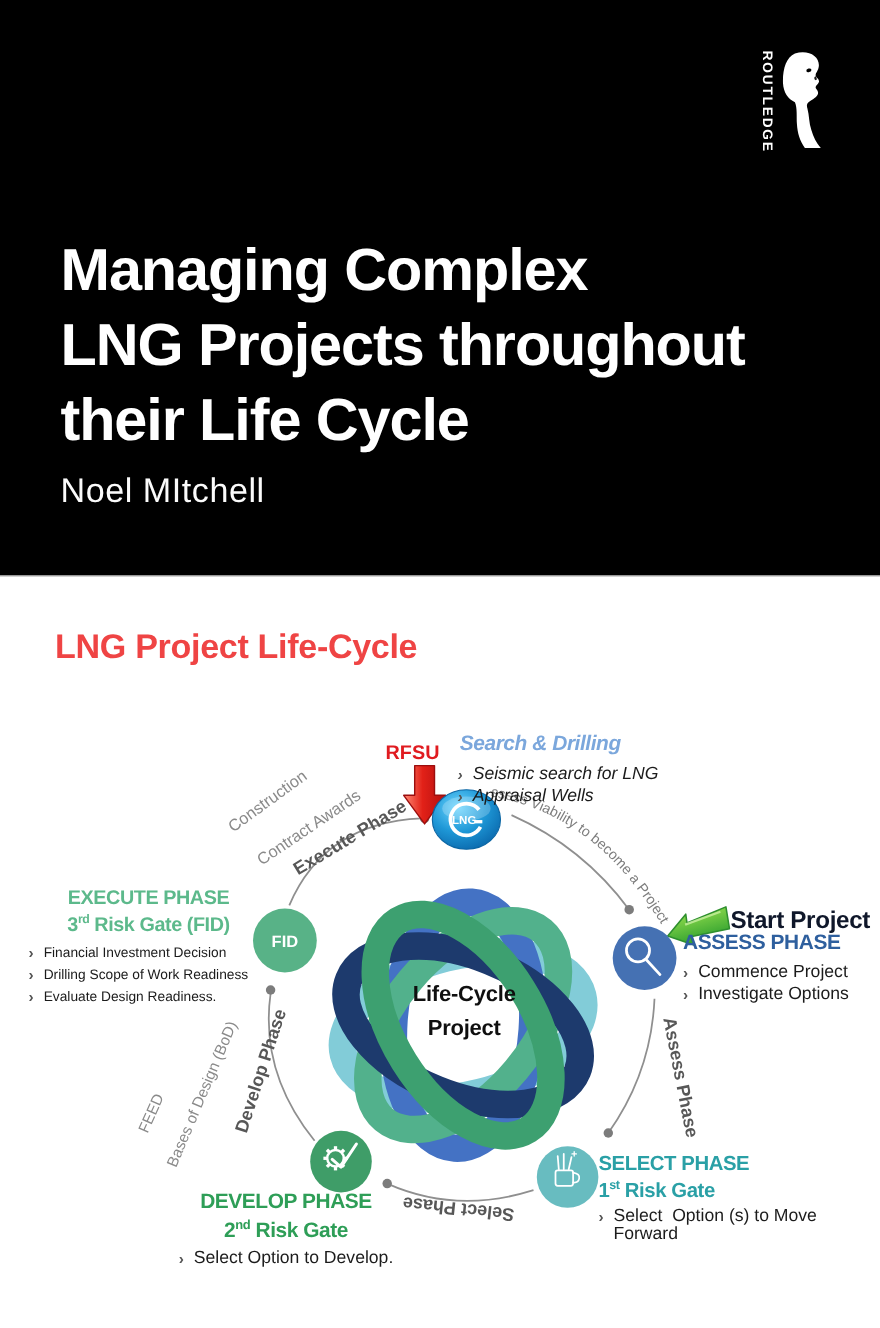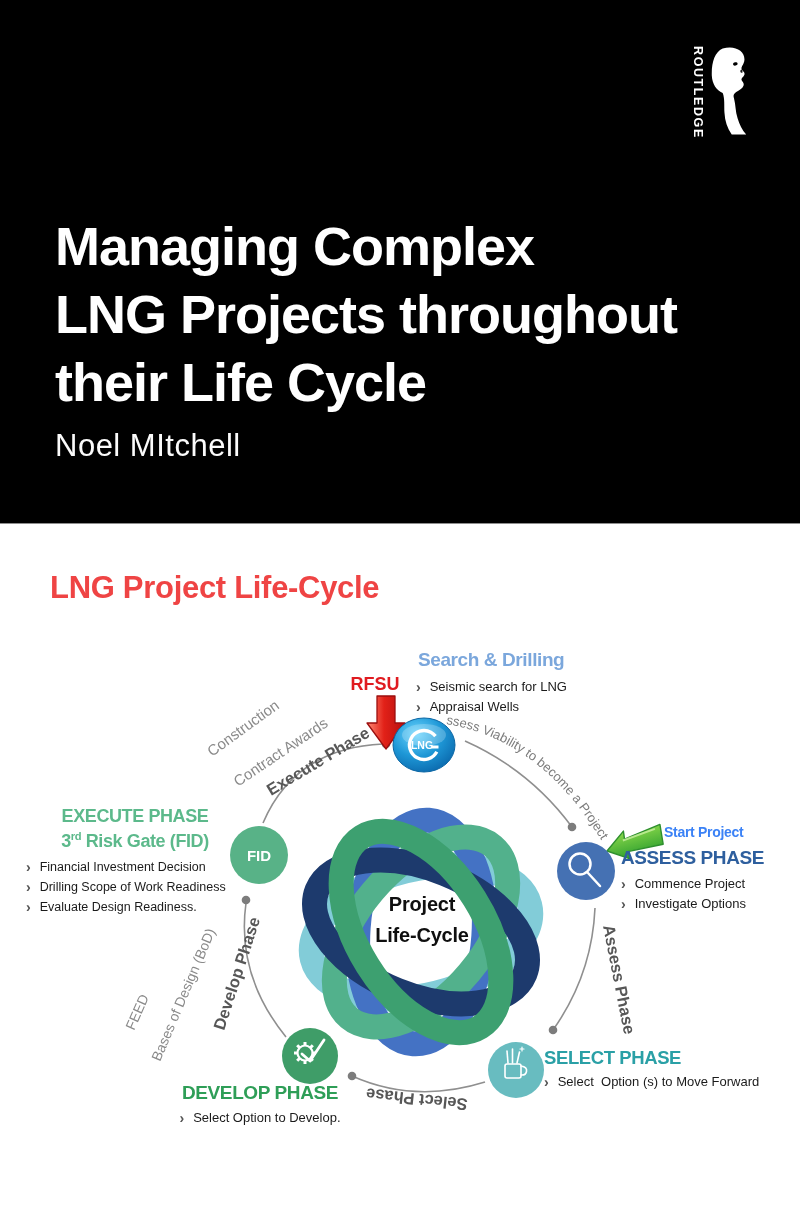--- a/index.html
+++ b/index.html
@@ -13,26 +13,26 @@
   .title{position:absolute;left:55px;top:212px;color:#fff;font-weight:700;font-size:54px;line-height:68px;letter-spacing:-1px;}
   .author{position:absolute;left:55px;top:428px;color:#fbfbfb;font-weight:400;font-size:31px;letter-spacing:0.5px;}
   
   .page-heading{position:absolute;left:50px;top:570px;color:#ef4444;font-weight:700;font-size:31px;letter-spacing:-0.3px;}
   .diagram-svg{position:absolute;left:0;top:0;width:800px;height:1207px;font-family:"Liberation Sans",sans-serif;}
   
   .blk{position:absolute;}
   .blk-title{font-weight:700;letter-spacing:-0.4px;}
   .bullet{display:flex;align-items:flex-start;margin-bottom:4px;}
   .chev{color:#555;font-weight:700;margin-right:9px;line-height:16px;font-size:14px;}
-  .btxt{font-size:13px;color:#1b1b1b;line-height:16px;white-space:pre-wrap;}
+  .btxt{font-size:16px;color:#1b1b1b;line-height:16px;white-space:pre-wrap;}
   .b-bold .btxt{font-weight:400;}
   sup{font-size:62%;}
-  #search-block{left:416px;top:649px;width:230px;}
+  #search-block{left:416px;top:666px;width:230px;font-style:italic;}
   #search-block .blk-title{font-size:19px;color:#7ba7dc;margin:0 0 8px 2px;}
-  #start-project{left:664px;top:824px;font-size:14px;font-weight:700;color:#3b82f6;letter-spacing:-0.3px;}
+  #start-project{left:664px;top:824px;font-size:22px;font-weight:700;color:#0f172a;letter-spacing:-0.3px;}
   #assess-block{left:621px;top:847px;width:180px;}
   #assess-block .blk-title{font-size:19px;color:#2e5f9e;margin-bottom:7px;}
   #select-block{left:544px;top:1048px;width:256px;color:#2aa0a6;}
   #select-block .blk-title,#select-block .gate{font-size:18.5px;font-weight:700;line-height:20px;letter-spacing:-0.4px;}
   #select-block .bullet{margin-top:6px;}
   #develop-block{left:146px;top:1082px;width:228px;text-align:center;color:#2e9e57;}
   #develop-block .blk-title,#develop-block .gate{font-size:19px;font-weight:700;line-height:21px;letter-spacing:-0.4px;}
   #develop-block .bullet{display:inline-flex;margin-top:7px;text-align:left;}
   #execute-block{left:26px;top:806px;width:218px;}
   #execute-block .titles{text-align:center;color:#5cb98b;font-weight:700;font-size:18px;line-height:20px;letter-spacing:-0.4px;}
@@ -182,22 +182,22 @@
           <line x1="297.2" y1="1045.2" x2="299.7" y2="1047.7"></line>
           <line x1="305" y1="1042" x2="305" y2="1045.5"></line>
           <line x1="312.8" y1="1045.2" x2="310.3" y2="1047.7"></line>
         </g>
         <polyline points="302,1054 310,1061 324,1040" stroke-width="2.8" stroke-linecap="round" stroke-linejoin="round"></polyline>
       </g>
     </g>
   </svg>
 
   <div class="blk" id="center-label">
+    <div>Life-Cycle</div>
     <div>Project</div>
-    <div>Life-Cycle</div>
   </div>
 
   <div class="blk" id="search-block">
     <div class="blk-title">Search &amp; Drilling</div>
     <div class="bullet">
       <span class="chev">›</span>
       <span class="btxt">Seismic search for LNG</span>
     </div>
     <div class="bullet">
       <span class="chev">›</span>
@@ -214,28 +214,30 @@
       <span class="btxt">Commence Project</span>
     </div>
     <div class="bullet">
       <span class="chev">›</span>
       <span class="btxt">Investigate Options</span>
     </div>
   </div>
 
   <div class="blk" id="select-block">
     <div class="blk-title">SELECT PHASE</div>
+    <div class="gate"><span>1</span><sup>st</sup><span style="white-space:pre-wrap"> Risk Gate</span></div>
     <div class="bullet">
       <span class="chev">›</span>
       <span class="btxt">Select  Option (s) to Move Forward</span>
     </div>
   </div>
 
   <div class="blk" id="develop-block">
     <div class="blk-title">DEVELOP PHASE</div>
+    <div class="gate"><span>2</span><sup>nd</sup><span style="white-space:pre-wrap"> Risk Gate</span></div>
     <div class="bullet">
       <span class="chev">›</span>
       <span class="btxt">Select Option to Develop.</span>
     </div>
   </div>
 
   <div class="blk" id="execute-block">
     <div class="titles">
       <div>EXECUTE PHASE</div>
       <div class="gate"><span>3</span><sup>rd</sup><span style="white-space:pre-wrap"> Risk Gate (FID)</span></div>

